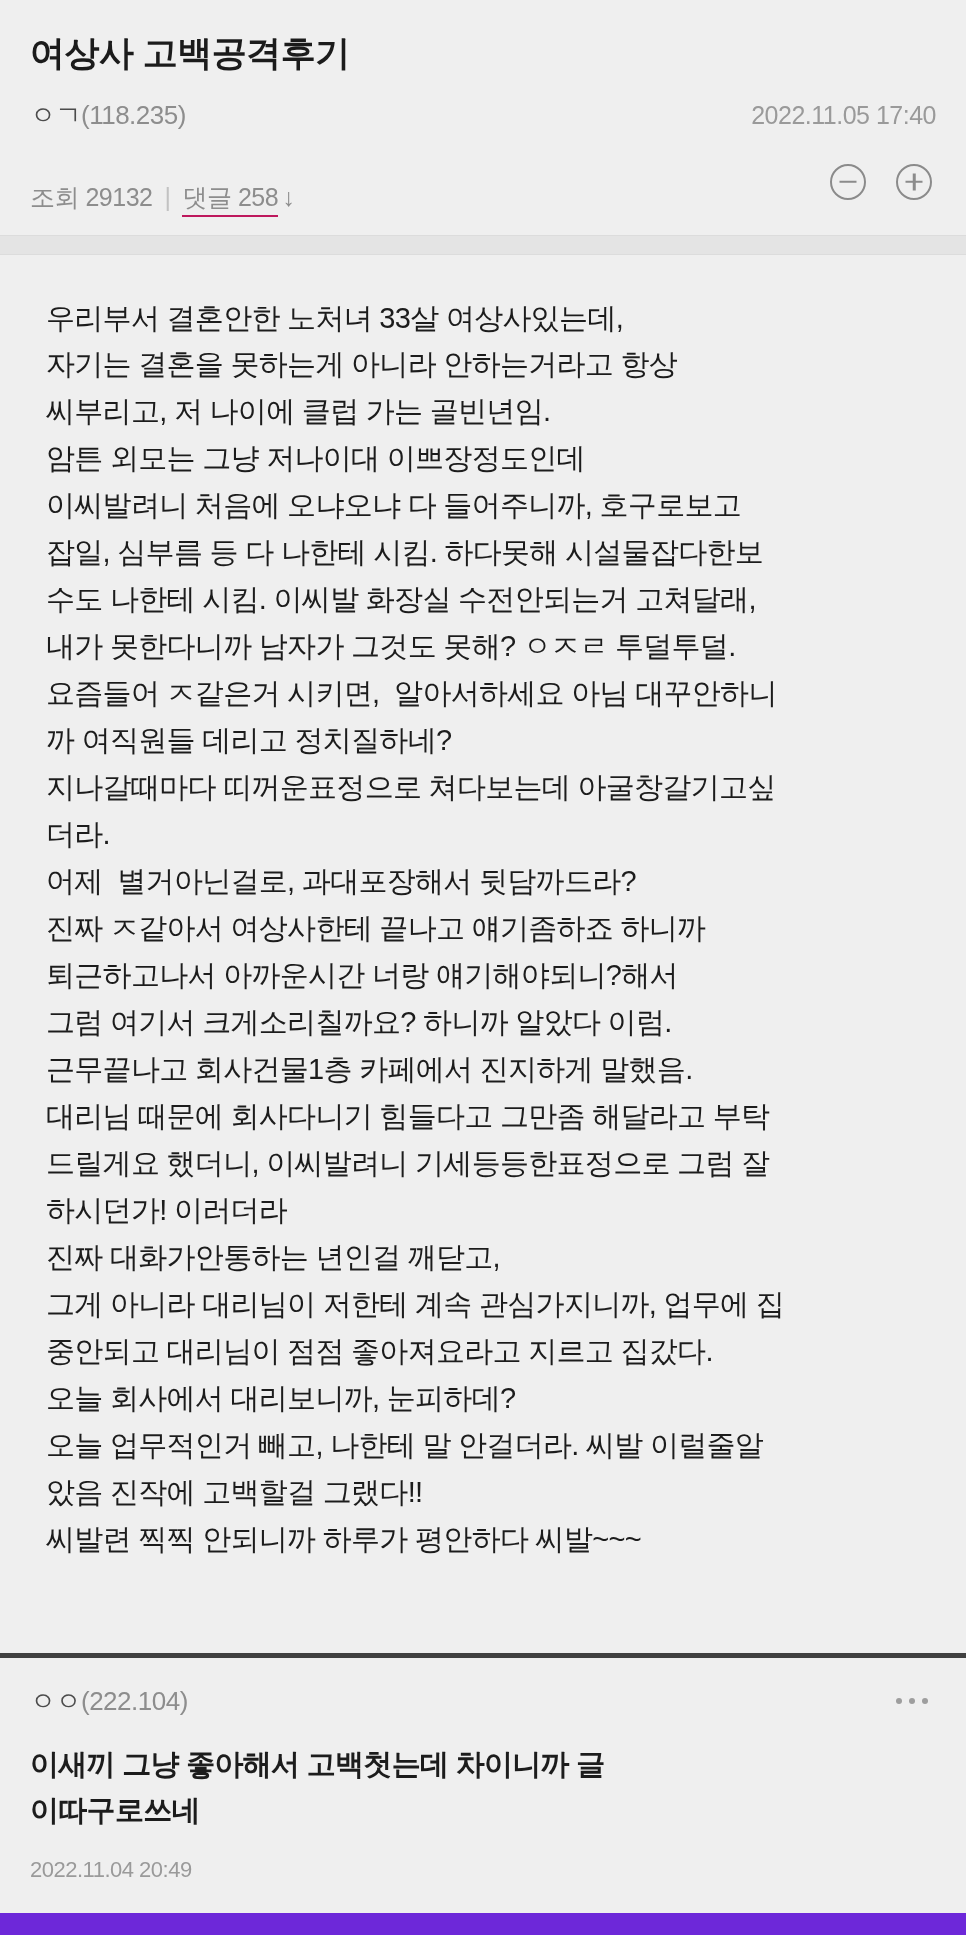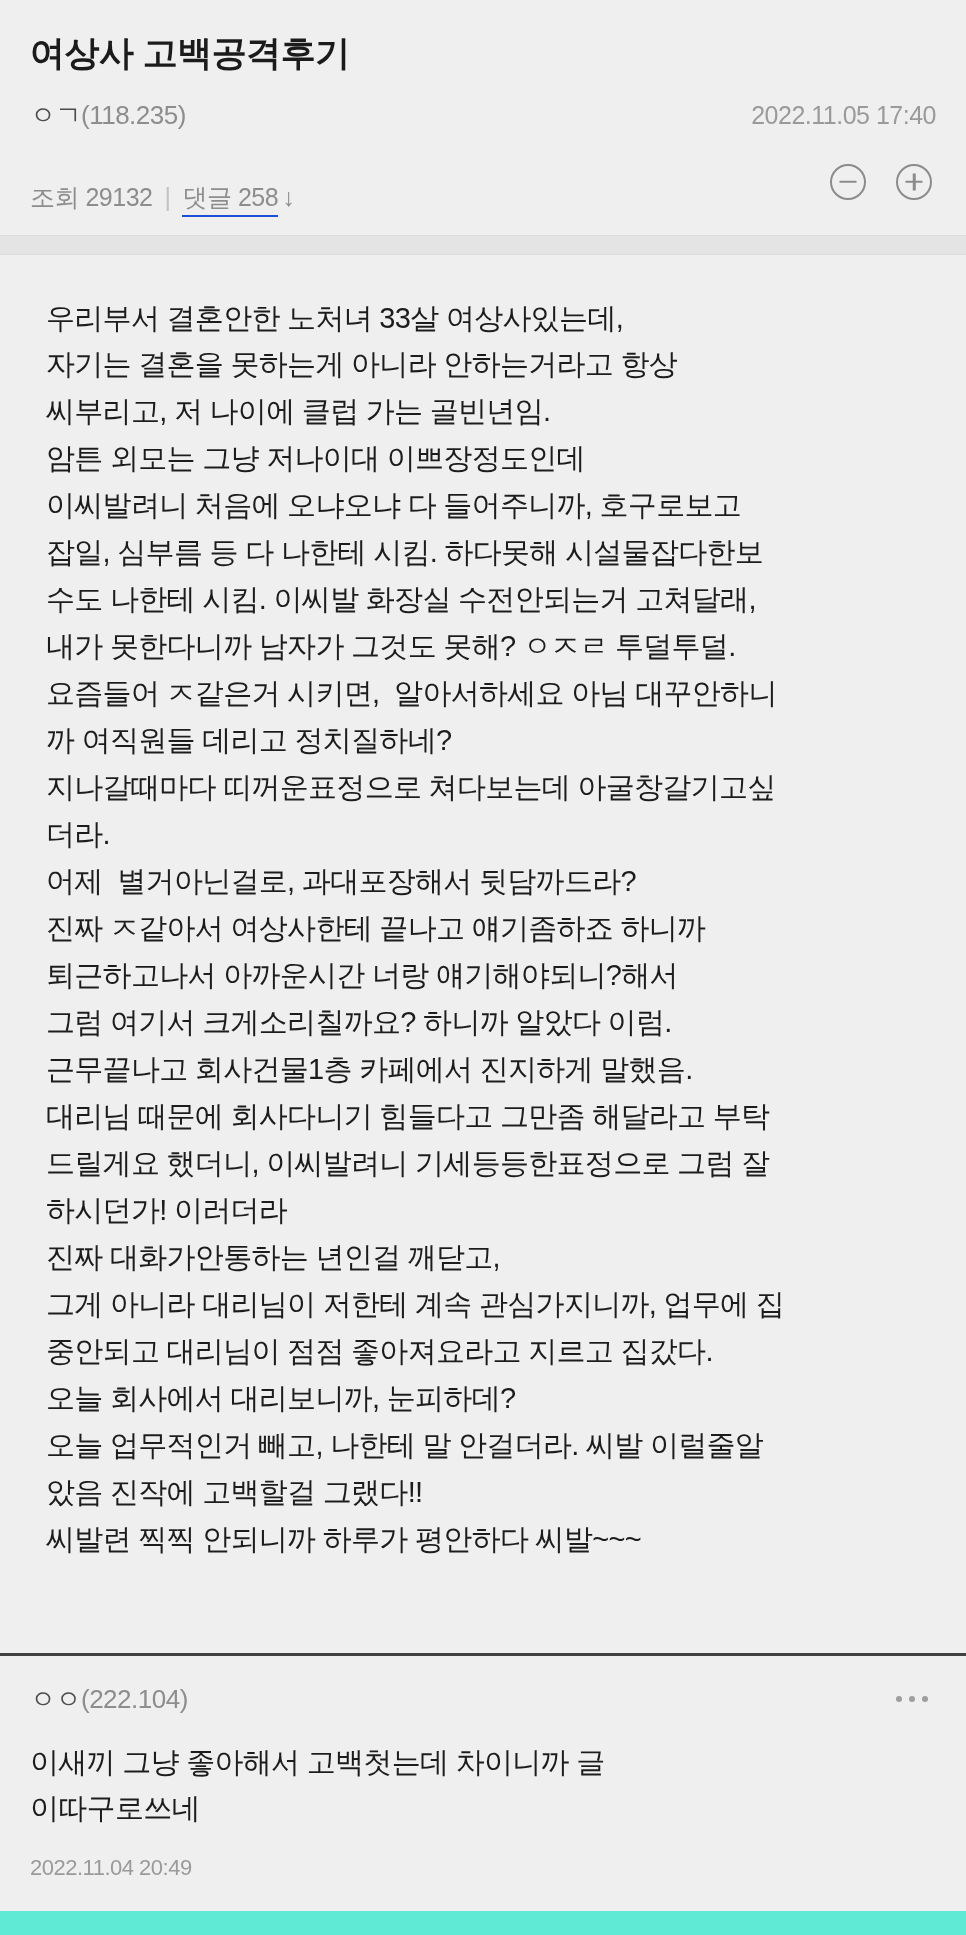--- a/index.html
+++ b/index.html
@@ -10,21 +10,21 @@
   body {
     width: 966px;
     min-height: 1935px;
     font-family: "Liberation Sans", "DejaVu Sans", sans-serif;
     color: #1c1c1c;
     -webkit-font-smoothing: antialiased;
   }
   .page {
     width: 966px;
     min-height: 1935px;
-    background: #5eead4;
+    background: #6d28d9;
     position: relative;
     box-sizing: border-box;
   }
 
   
   .post-header {
     padding: 22px 30px 18px 30px;
     background: #efefef;
   }
   .post-title {
@@ -67,21 +67,21 @@
     letter-spacing: -0.5px;
   }
   .views { color: #8d8d8d; margin-top: 34px; }
   .divider-bar {
     display: inline-block;
     margin: 0 12px;
     color: #c2c2c2;
   }
   .comments-link {
     color: #8d8d8d;
-    border-bottom: 2px solid #1d4ed8;
+    border-bottom: 2px solid #be185d;
     padding-bottom: 1px;
     cursor: pointer;
   }
   .arrow-down {
     margin-left: 4px;
     color: #8d8d8d;
   }
   .zoom-btns {
     display: flex;
     align-items: center;
@@ -142,21 +142,21 @@
   }
 
   
   .comment-sep {
     height: 30px;
     background: #efefef;
   }
   .comment {
     padding: 26px 30px 30px 30px;
     background: #efefef;
-    border-top: 3px solid #404040;
+    border-top: 5px solid #404040;
   }
   .comment-head {
     display: flex;
     align-items: center;
     justify-content: space-between;
     margin-bottom: 22px;
   }
   .comment-author {
     font-size: 26px;
     color: #4c4c4c;
@@ -177,20 +177,21 @@
     display: block;
   }
   .comment-text {
     font-size: 29px;
     line-height: 1.6;
     color: #1c1c1c;
     letter-spacing: -0.7px;
     white-space: pre-wrap;
     word-break: break-all;
     margin: 0 0 24px 0;
+    font-weight: bold;
   }
   .comment-date {
     font-size: 22px;
     color: #9a9a9a;
     letter-spacing: -0.5px;
   }
 </style>
 </head>
 <body>
 

